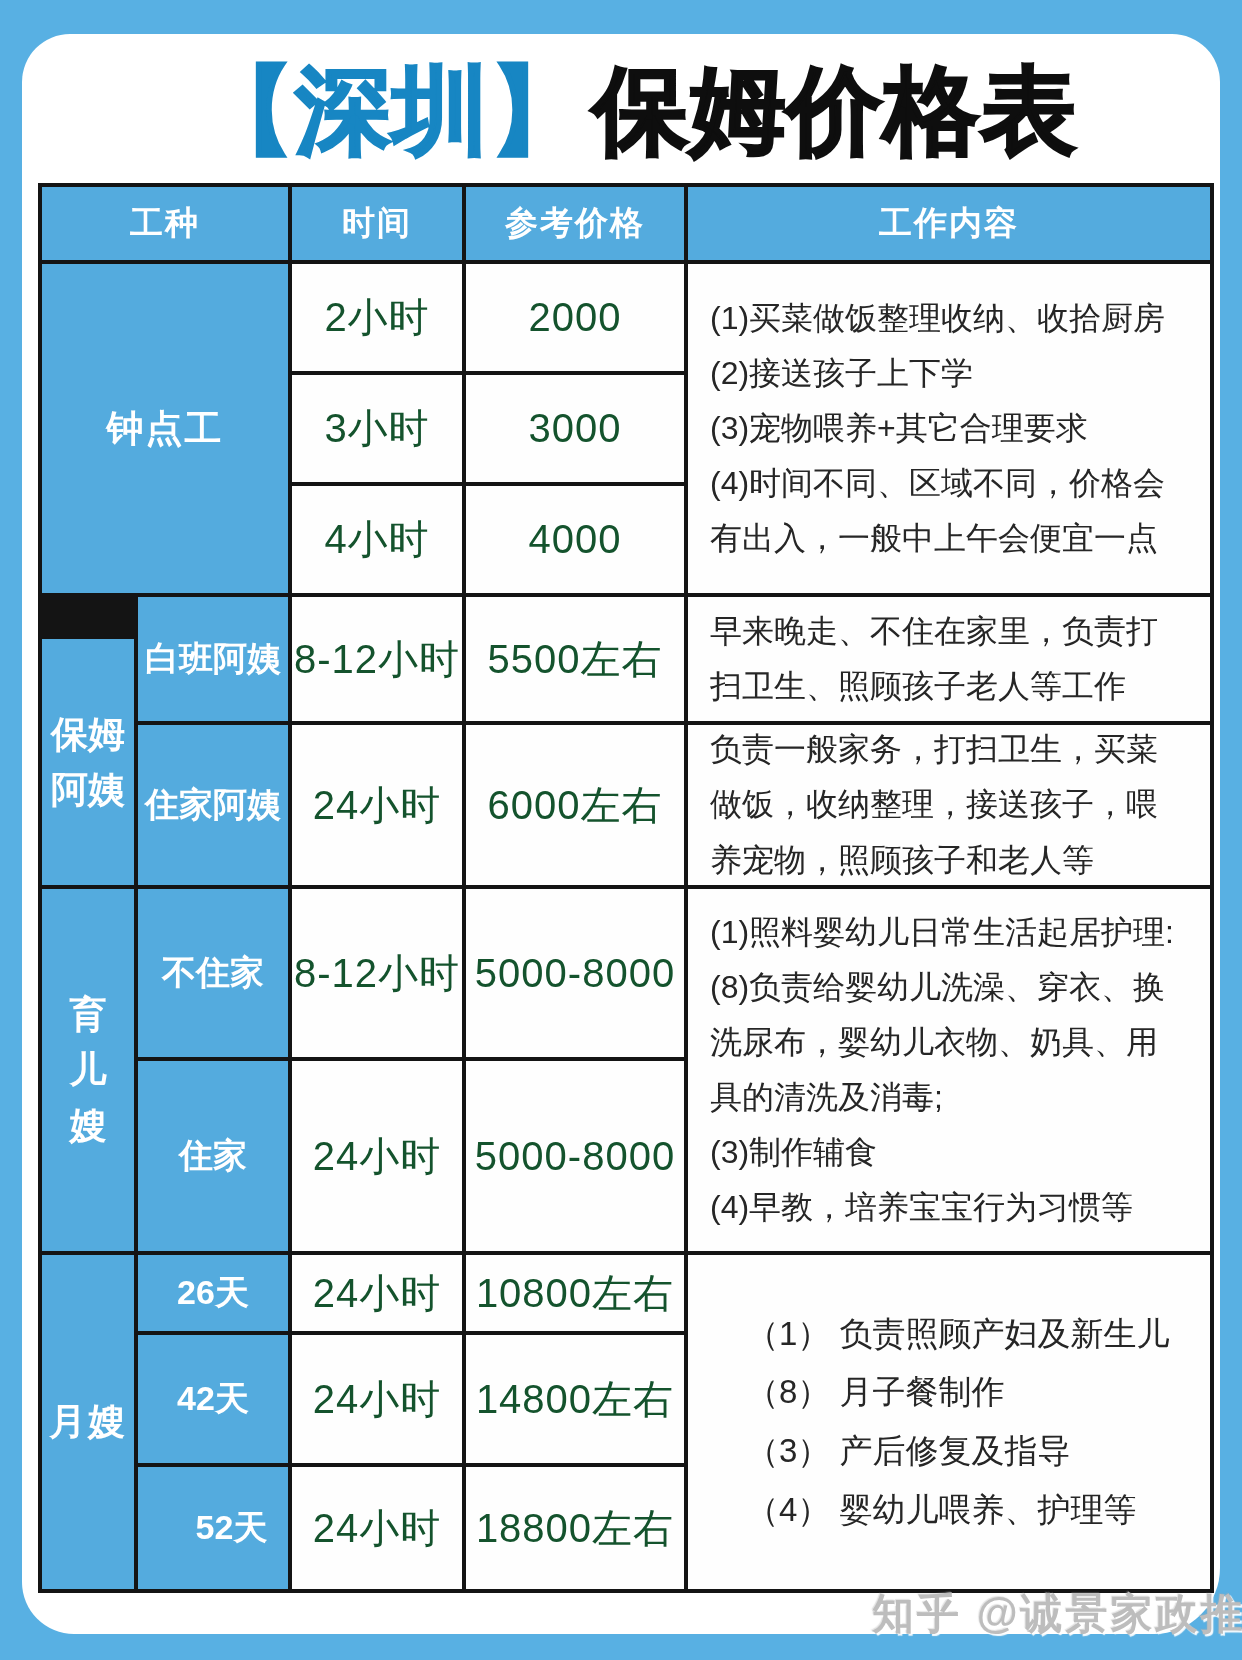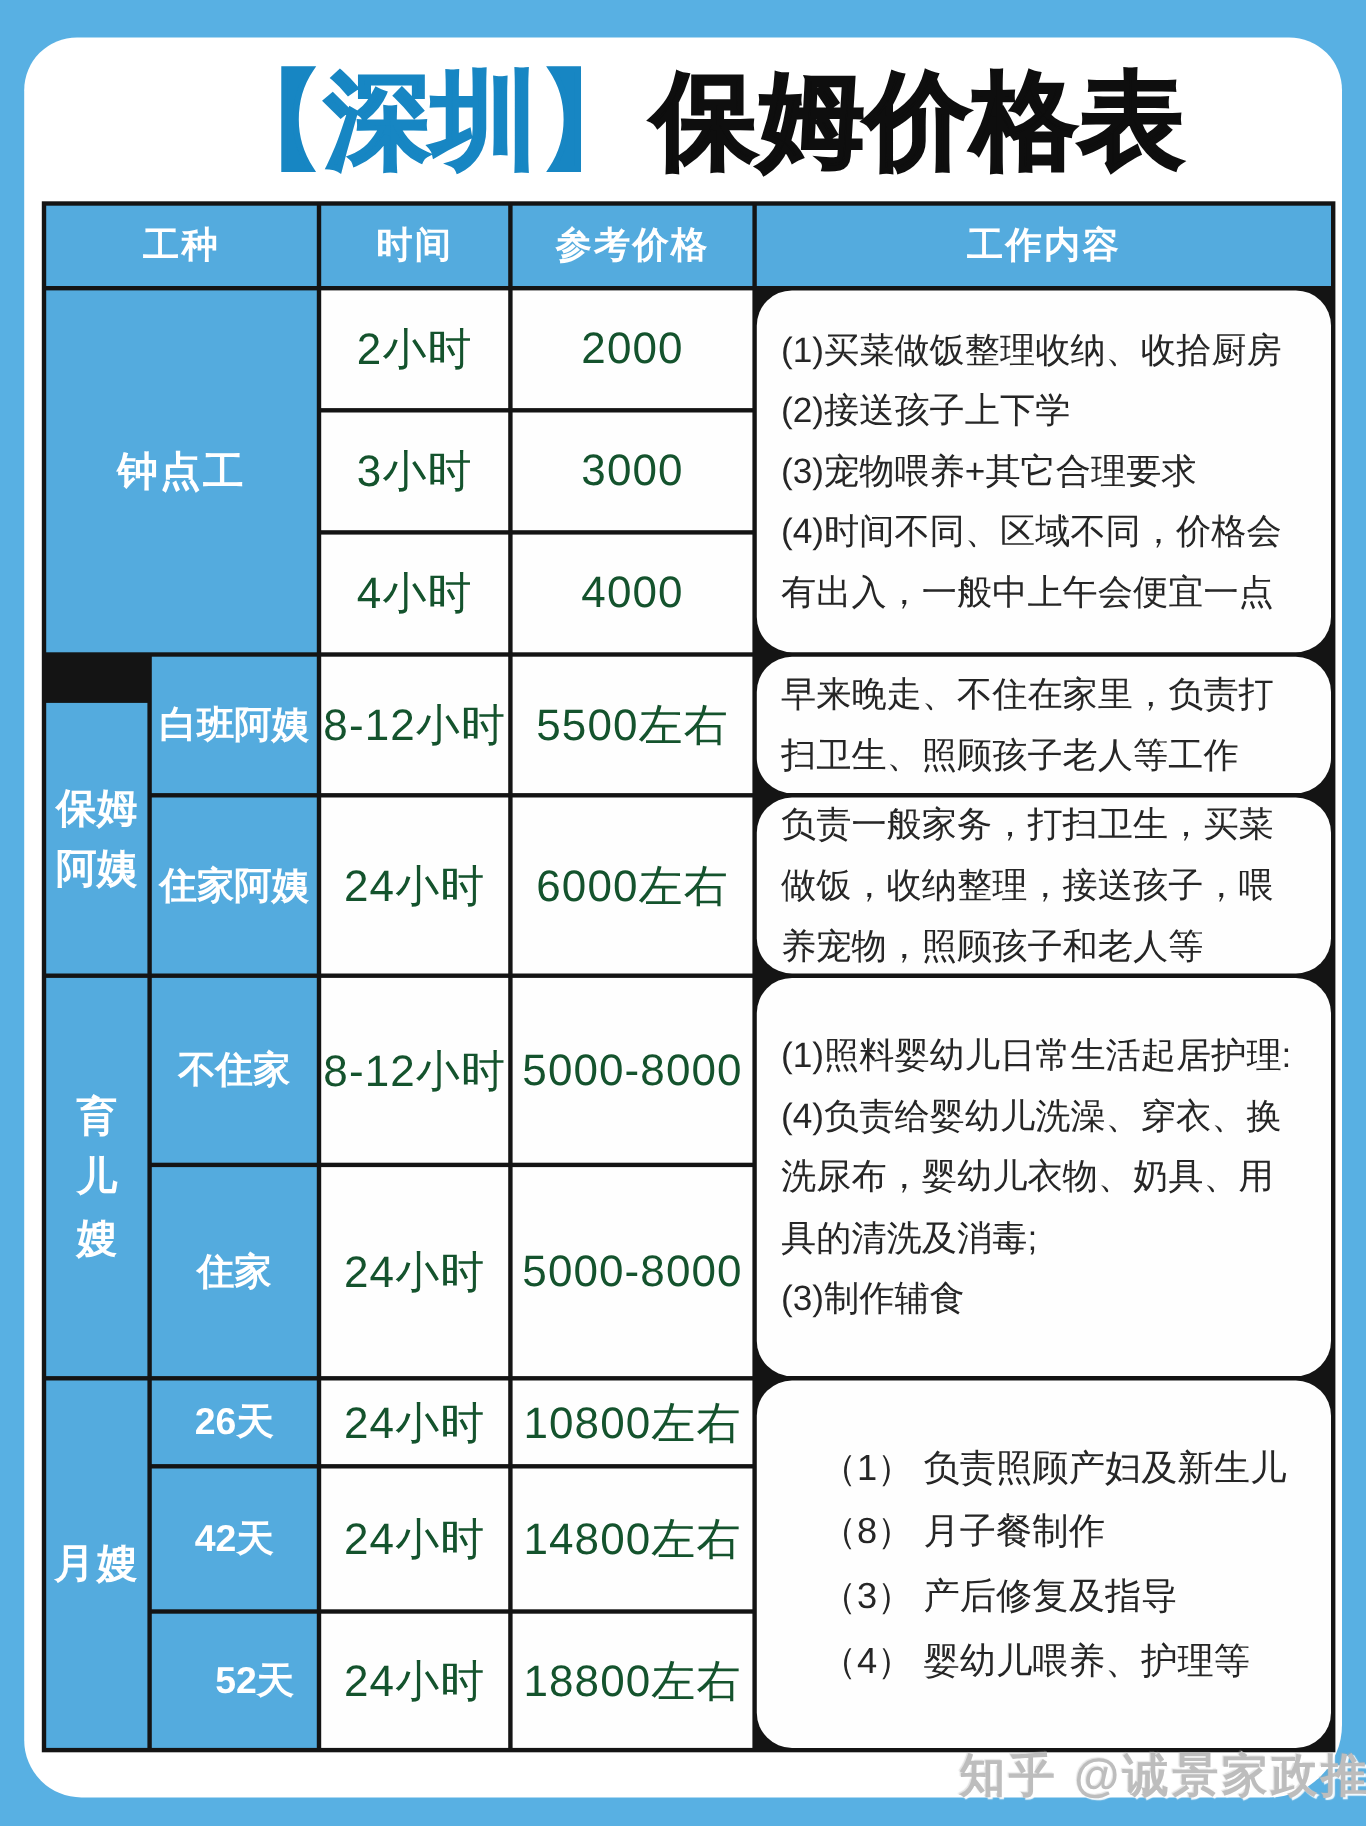--- a/index.html
+++ b/index.html
@@ -36,21 +36,21 @@
   }
   .blue { background:#54ABDE; color:#ffffff; font-weight:bold; }
   .hdr  { font-size:33px; letter-spacing:2px;text-align:right; }
   .grp  { font-size:37px; letter-spacing:2px; line-height:1.5; }
   .sub  { font-size:34px; }
   .val  { font-size:40px; font-weight:500; color:#14532d; letter-spacing:1px; }
   .stack1 { width:1.25em; word-break:break-all; text-align:center; letter-spacing:0; }
   .stack2 { width:2.35em; word-break:break-all; text-align:center; letter-spacing:0; }
   .content {
     justify-content:flex-end; align-items:center;
-    padding:10px 22px 10px 22px; box-sizing:border-box;border-radius:32px;
+    padding:10px 22px 10px 22px; box-sizing:border-box;
   }
   .content .lines { width:100%; font-size:32px; color:#262626; line-height:1.72; font-weight:500; }
   .content.roomy .lines { font-size:33px; line-height:1.78; padding-left:36px; box-sizing:border-box; }
   .watermark {
     position:absolute; left:872px; top:1586px;
     font-size:42px; font-weight:bold; color:#bdbdbd; letter-spacing:3px;
     text-shadow:2px 2px 1px rgba(255,255,255,0.95), -1px -1px 1px rgba(170,170,170,0.35);
     white-space:nowrap;
   }
 </style>
@@ -107,22 +107,23 @@
   </div>
   <div class="cell blue sub" style="grid-column:2; grid-row:7;">不住家</div>
   <div class="cell val" style="grid-column:3; grid-row:7;">8-12小时</div>
   <div class="cell val" style="grid-column:4; grid-row:7;">5000-8000</div>
   <div class="cell blue sub" style="grid-column:2; grid-row:8;">住家</div>
   <div class="cell val" style="grid-column:3; grid-row:8;">24小时</div>
   <div class="cell val" style="grid-column:4; grid-row:8;">5000-8000</div>
   <div class="cell content" style="grid-column:5; grid-row:7/9;">
     <div class="lines">
       <div>(1)照料婴幼儿日常生活起居护理:</div>
-      <div>(4)负责给婴幼儿洗澡、穿衣、换洗尿布，婴幼儿衣物、奶具、用具的清洗及消毒;</div>
+      <div>(8)负责给婴幼儿洗澡、穿衣、换洗尿布，婴幼儿衣物、奶具、用具的清洗及消毒;</div>
       <div>(3)制作辅食</div>
+      <div>(4)早教，培养宝宝行为习惯等</div>
     </div>
   </div>
 
   <div class="cell blue grp" style="grid-column:1; grid-row:9/12;">月嫂</div>
   <div class="cell blue sub" style="grid-column:2; grid-row:9;">26天</div>
   <div class="cell val" style="grid-column:3; grid-row:9;">24小时</div>
   <div class="cell val" style="grid-column:4; grid-row:9;">10800左右</div>
   <div class="cell blue sub" style="grid-column:2; grid-row:10;">42天</div>
   <div class="cell val" style="grid-column:3; grid-row:10;">24小时</div>
   <div class="cell val" style="grid-column:4; grid-row:10;">14800左右</div>

